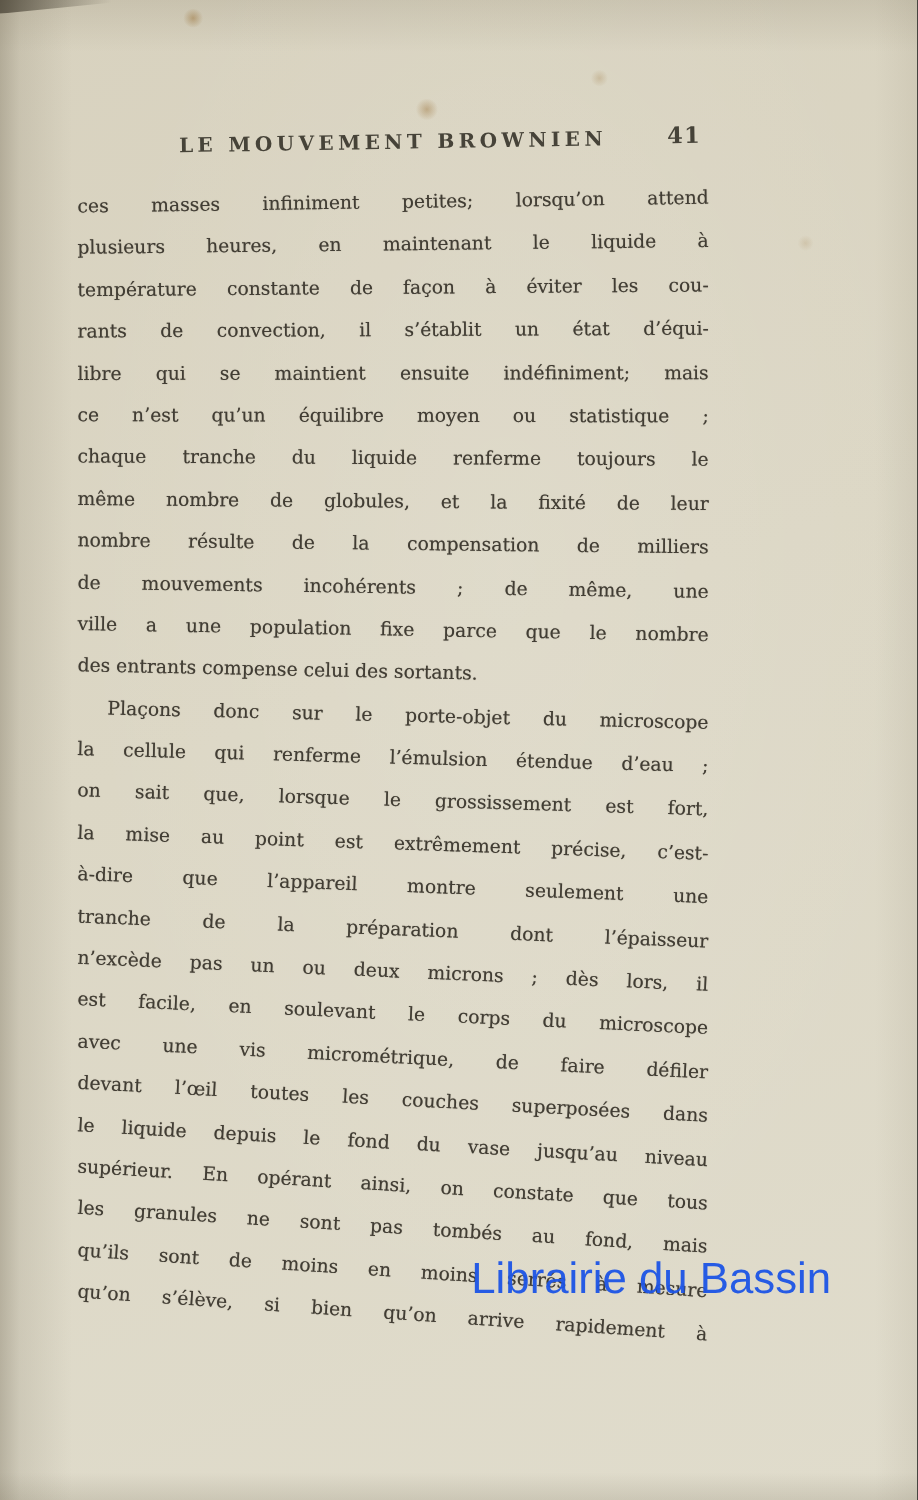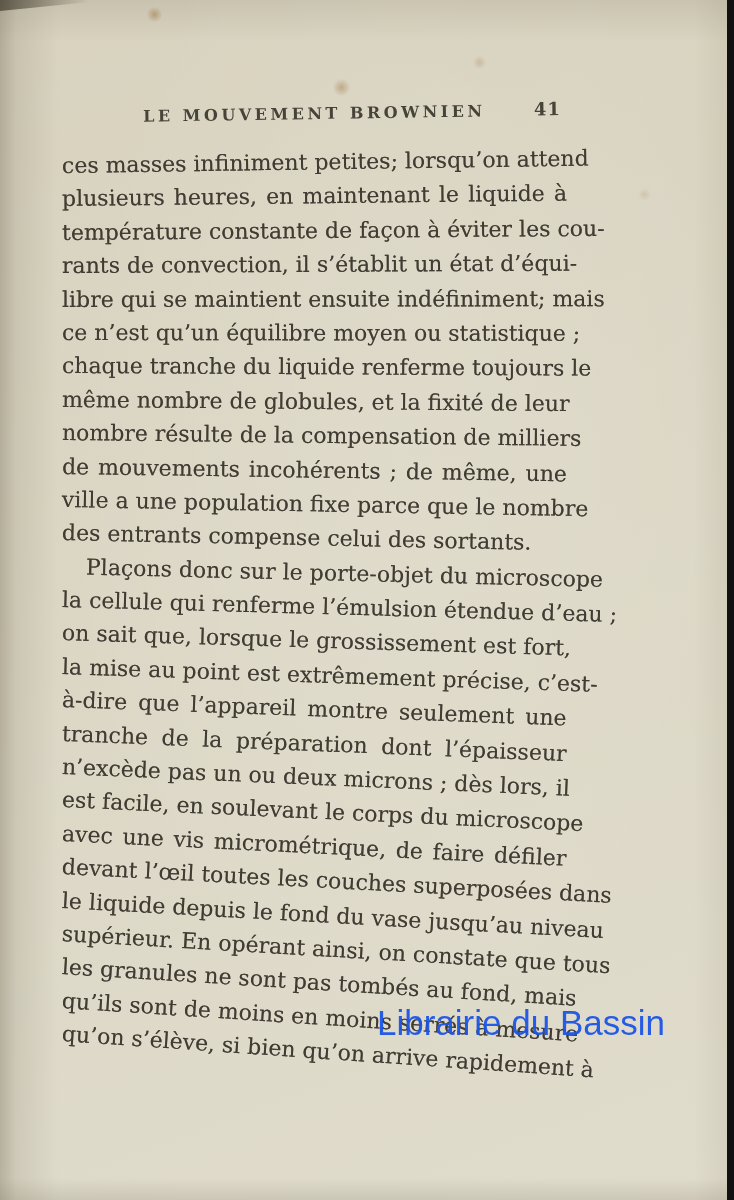--- a/index.html
+++ b/index.html
@@ -1,21 +1,20 @@
 <!DOCTYPE html>
 <html><head>
 <meta charset="utf-8">
 <style>
   html, body { margin: 0; padding: 0; background: #111; }
   #photo {
     position: relative;
-    width: 682px; height: 1200px;
+    width: 734px; height: 1200px;
     overflow: hidden;
     font-family: "DejaVu Serif", serif;
-    padding-left: 45px;
   }
   .paper {
     position: absolute; inset: 0;
     background:
       radial-gradient(ellipse at 55% 38%, rgba(255,255,255,0.10), rgba(0,0,0,0) 62%),
       linear-gradient(90deg, rgba(105,96,76,0.34) 0px, rgba(105,96,76,0.14) 16px, rgba(105,96,76,0.0) 58px),
       linear-gradient(270deg, rgba(118,108,86,0.10) 0px, rgba(118,108,86,0.0) 34px),
       linear-gradient(180deg, rgba(118,108,84,0.16) 0px, rgba(118,108,84,0.0) 42px),
       linear-gradient(0deg, rgba(100,92,70,0.16) 0px, rgba(100,92,70,0.0) 22px),
       linear-gradient(160deg, #d8d2bf 0%, #dcd7c5 45%, #e0dccc 100%);
@@ -43,21 +42,21 @@
     color: rgba(58,54,45,0.92);
   }
   .page-number {
     position: absolute; right: 6px; top: -2px;
     font-size: 18px; letter-spacing: 1px; font-weight: 600;
     color: rgba(58,54,45,0.92);
   }
   .text-block {
     position: absolute; left: 62px; top: 149px; width: 505px;
     color: rgba(60,56,47,0.93);
-    font-size: 22px;
+    font-size: 15px;
     text-shadow: 0 0 0.6px rgba(70,64,52,0.65);
   }
   .line {
     height: 33.4px; line-height: 33.4px; white-space: nowrap;
     text-align: justify; text-align-last: justify;
     transform-origin: 0 50%;
   }
   .line.no-just { text-align-last: left; }
   .line.indent { text-indent: 24px; }
   .watermark {

